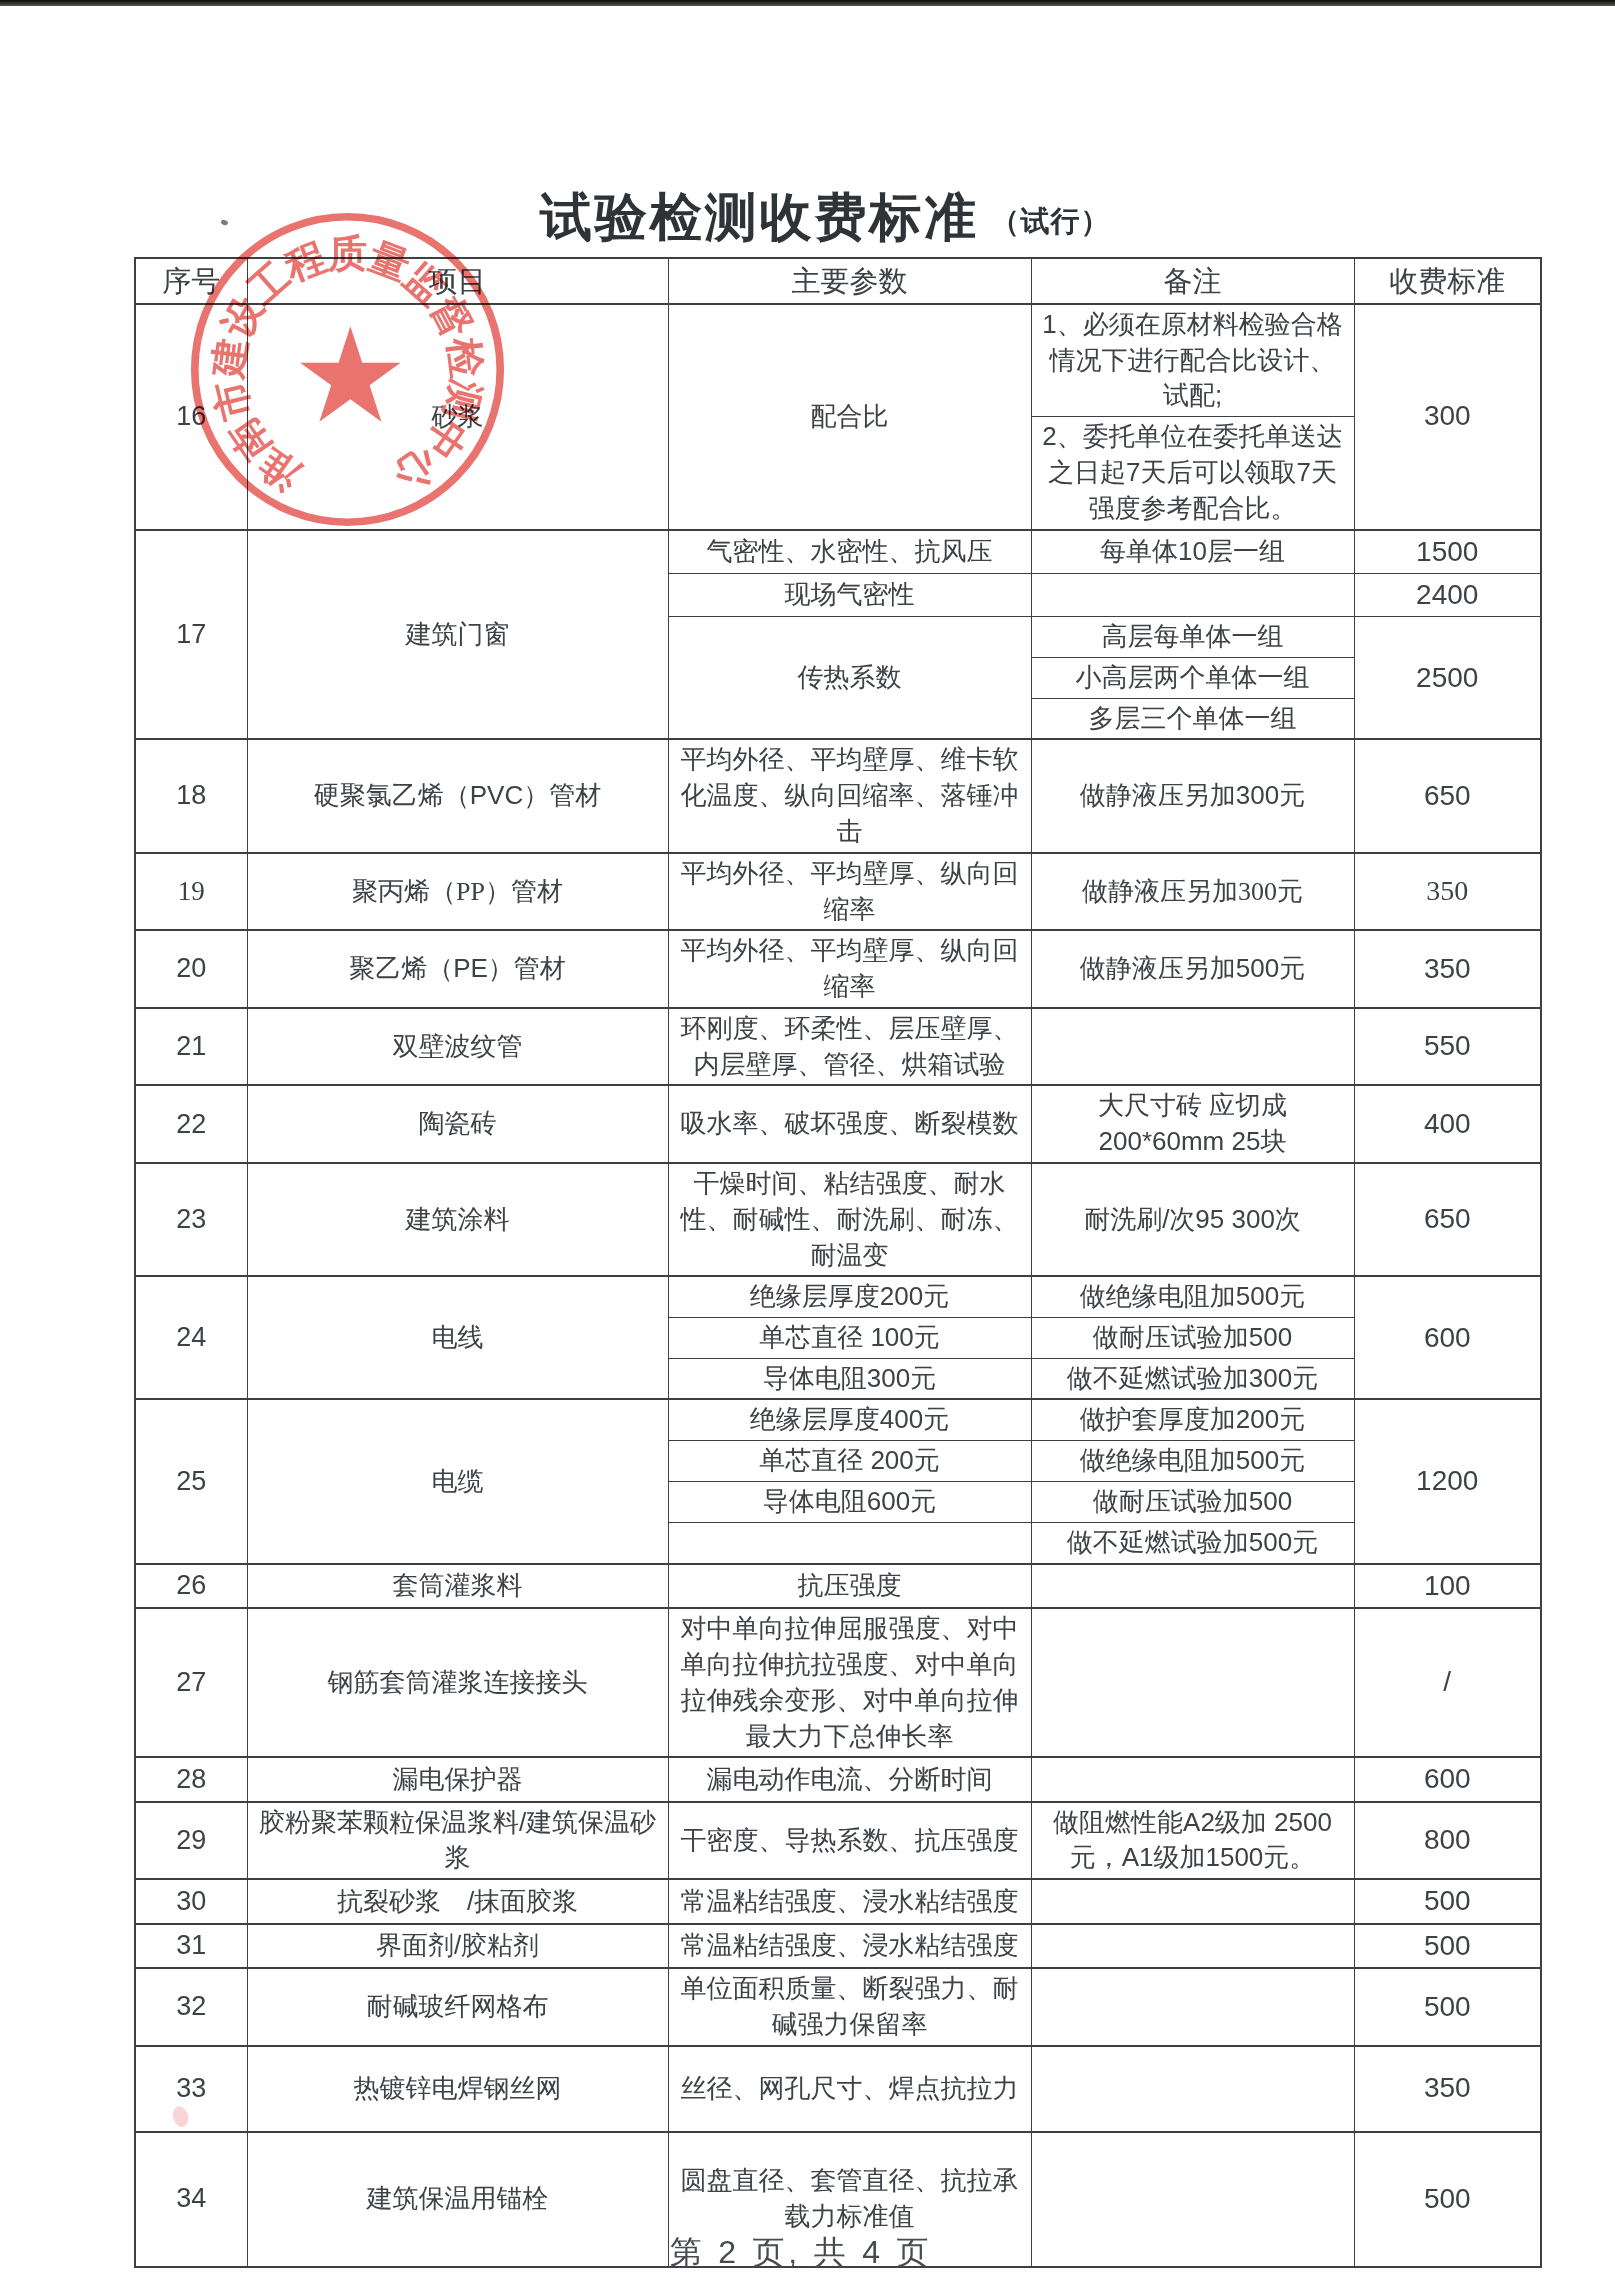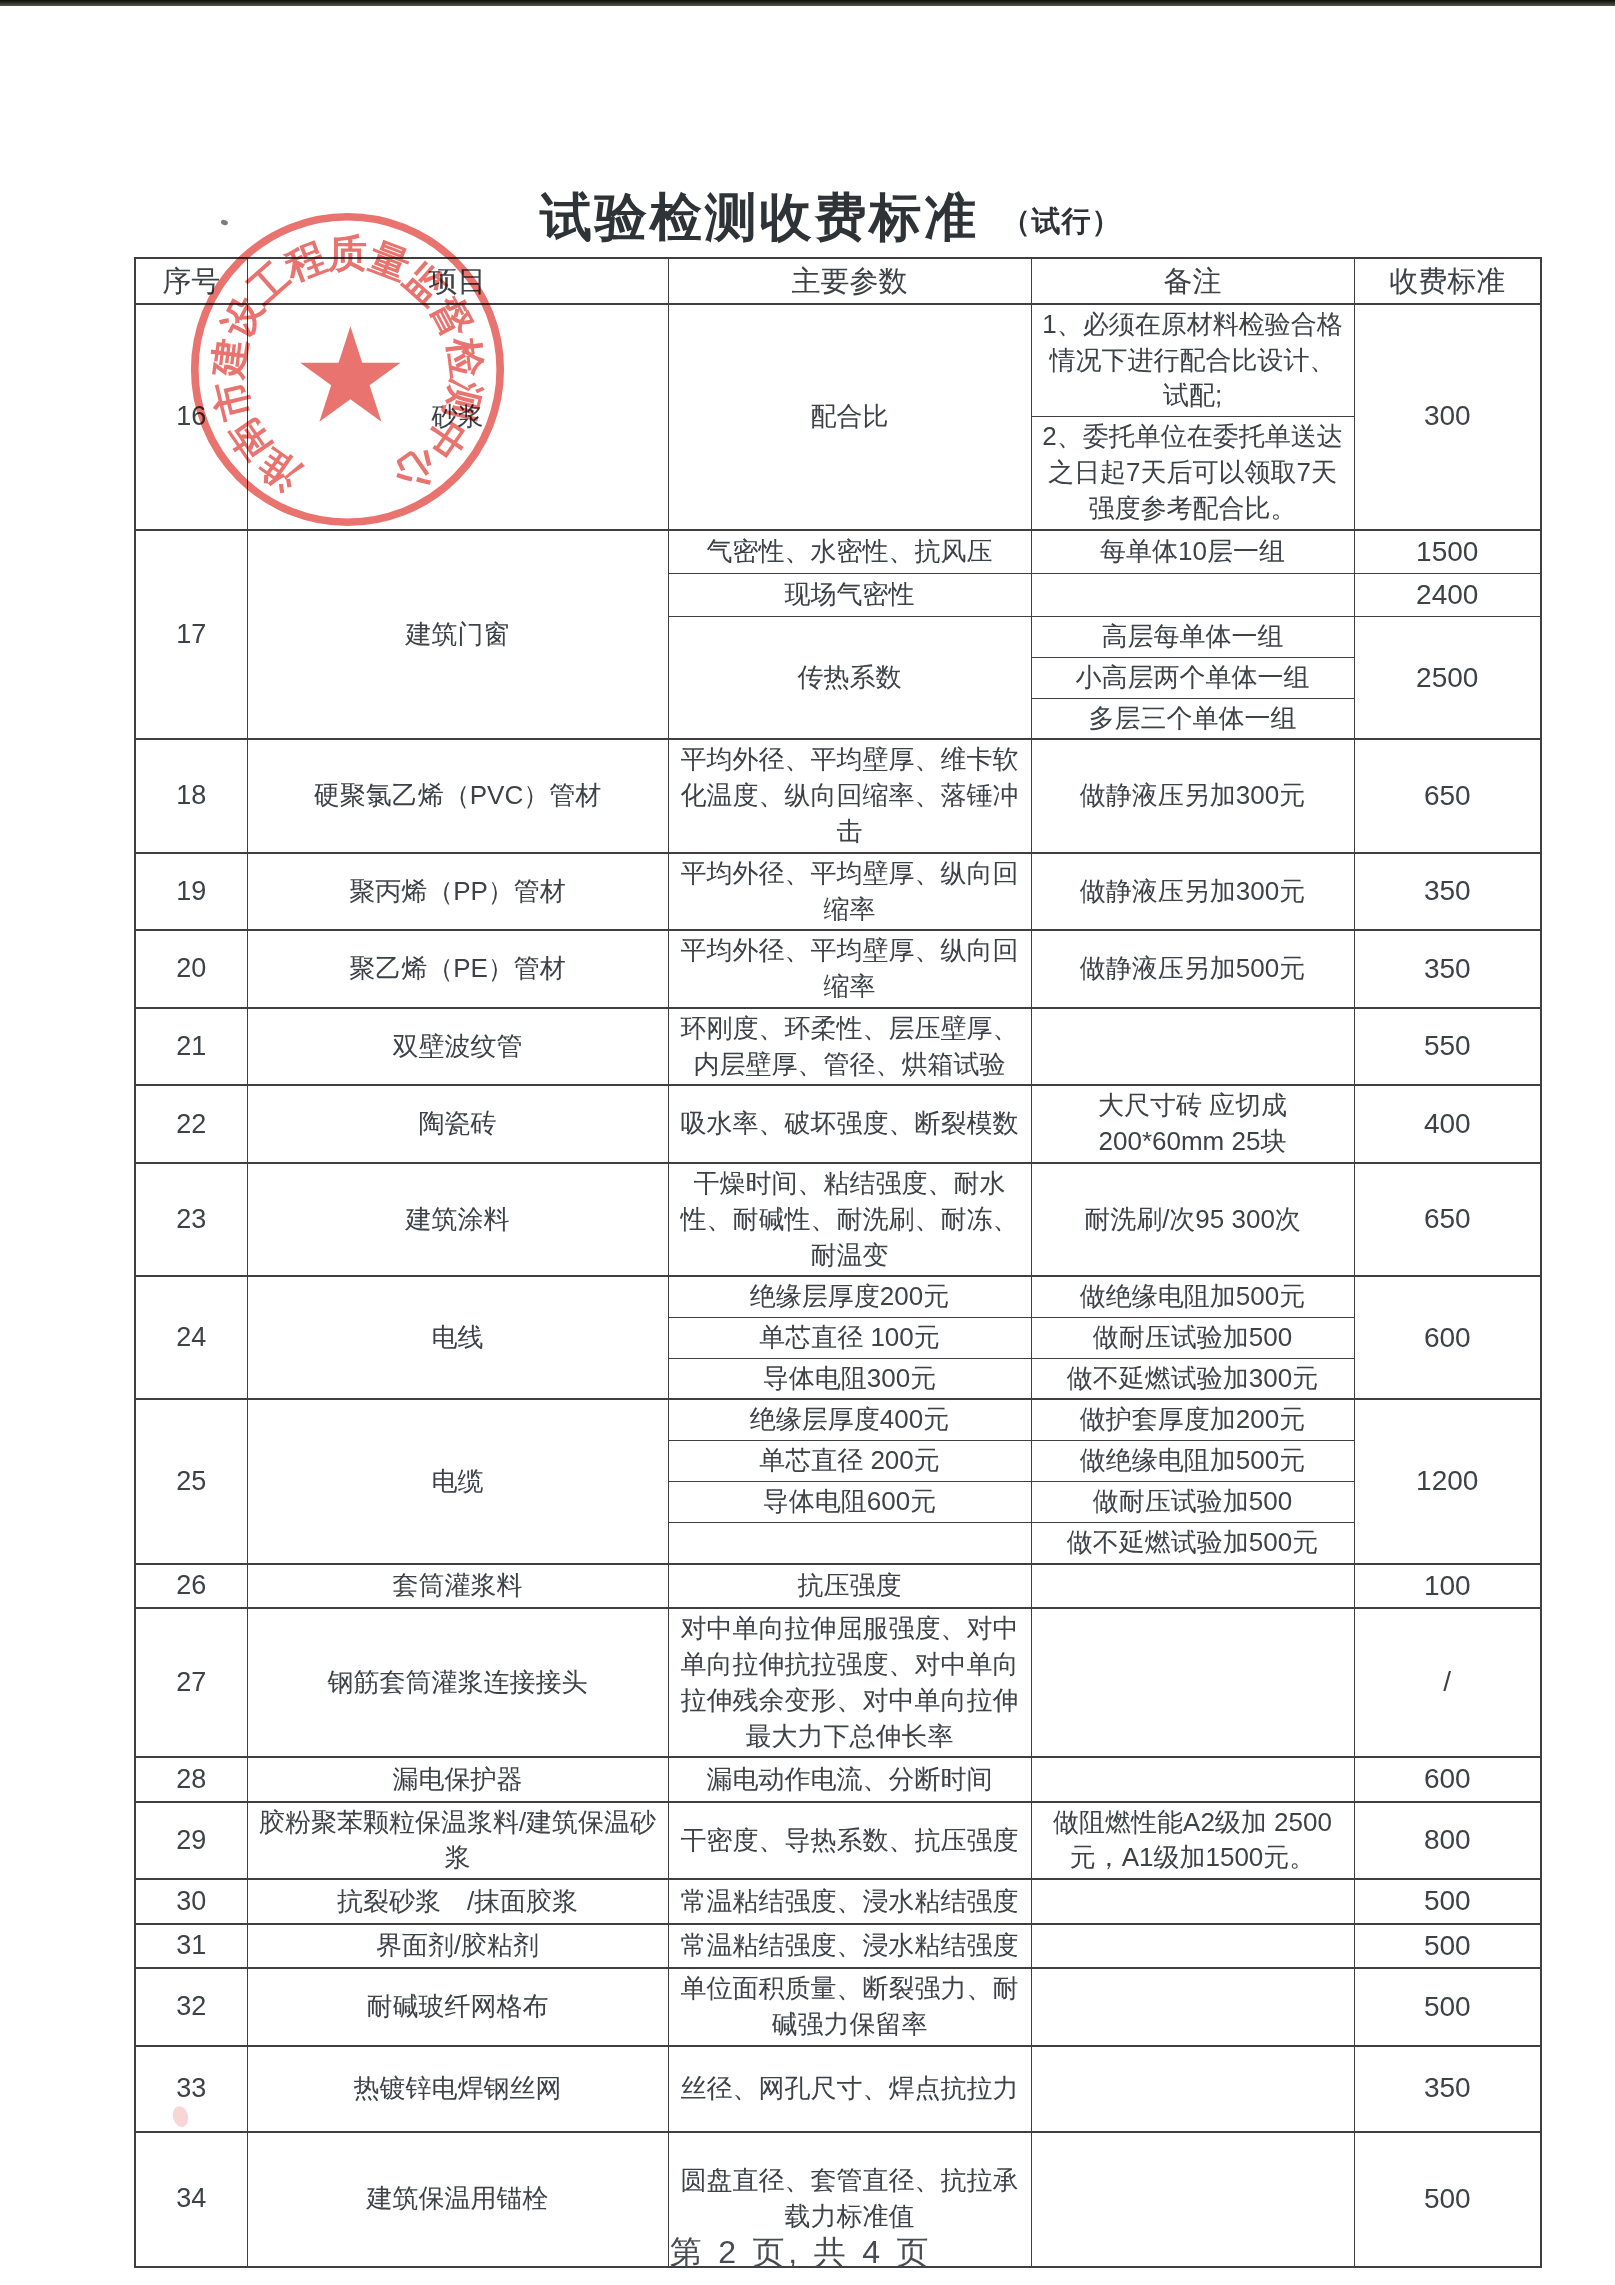--- a/index.html
+++ b/index.html
@@ -31,21 +31,21 @@
   .doc-title{
     position:absolute;top:183px;left:0;width:100%;
     text-align:center;white-space:nowrap;
   }
   .doc-title .main{
     font-size:52px;font-weight:bold;color:#2e3338;letter-spacing:2.9px;
     position:relative;left:15.4px;
   }
   .doc-title .sub{
     font-size:29px;font-weight:bold;color:#2e3338;letter-spacing:1px;
-    position:relative;left:30px;top:-3.8px;margin-left:7.7px;
+    position:relative;left:19px;top:-3.8px;margin-left:7.7px;
   }
   table.fee-table{
     position:absolute;left:134px;top:257px;width:1406px;
     border-collapse:collapse;table-layout:fixed;
     border:2.9px solid var(--line);
   }
   .fee-table th,.fee-table td{
     border:1.9px solid var(--line);
     text-align:center;vertical-align:middle;
     padding:1.9px 5.8px;
@@ -142,21 +142,21 @@
       <tr style="height: 39px;">
         <td class="note">多层三个单体一组</td>
       </tr>
       <tr class="major" style="height: 101px;">
         <td class="num">18</td>
         <td class="item">硬聚氯乙烯（PVC）管材</td>
         <td class="param">平均外径、平均壁厚、维卡软化温度、纵向回缩率、落锤冲击</td>
         <td class="note">做静液压另加300元</td>
         <td class="fee">650</td>
       </tr>
-      <tr class="major" style="height: 68px;">
+      <tr class="major" style="height: 68px; font-family: Liberation Serif, serif;">
         <td class="num">19</td>
         <td class="item">聚丙烯（PP）管材</td>
         <td class="param">平均外径、平均壁厚、纵向回缩率</td>
         <td class="note">做静液压另加300元</td>
         <td class="fee">350</td>
       </tr>
       <tr class="major" style="height: 69px;">
         <td class="num">20</td>
         <td class="item">聚乙烯（PE）管材</td>
         <td class="param">平均外径、平均壁厚、纵向回缩率</td>

